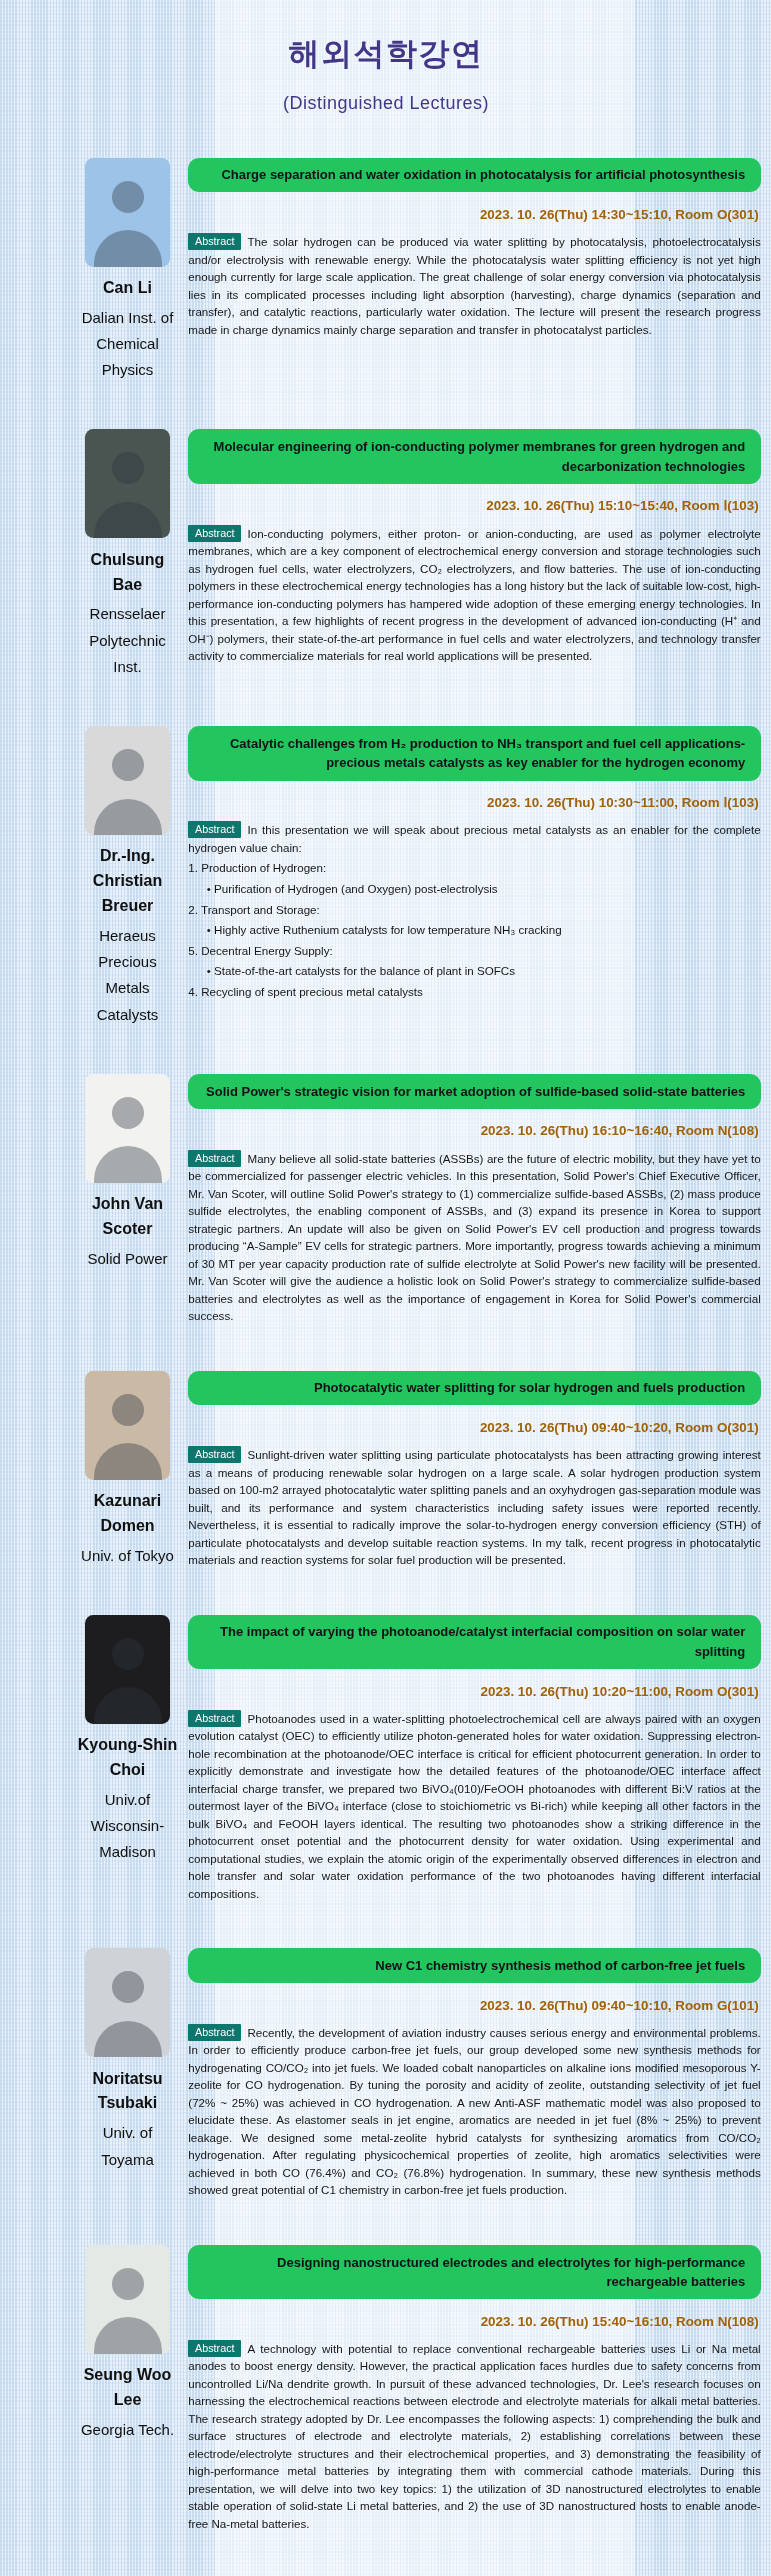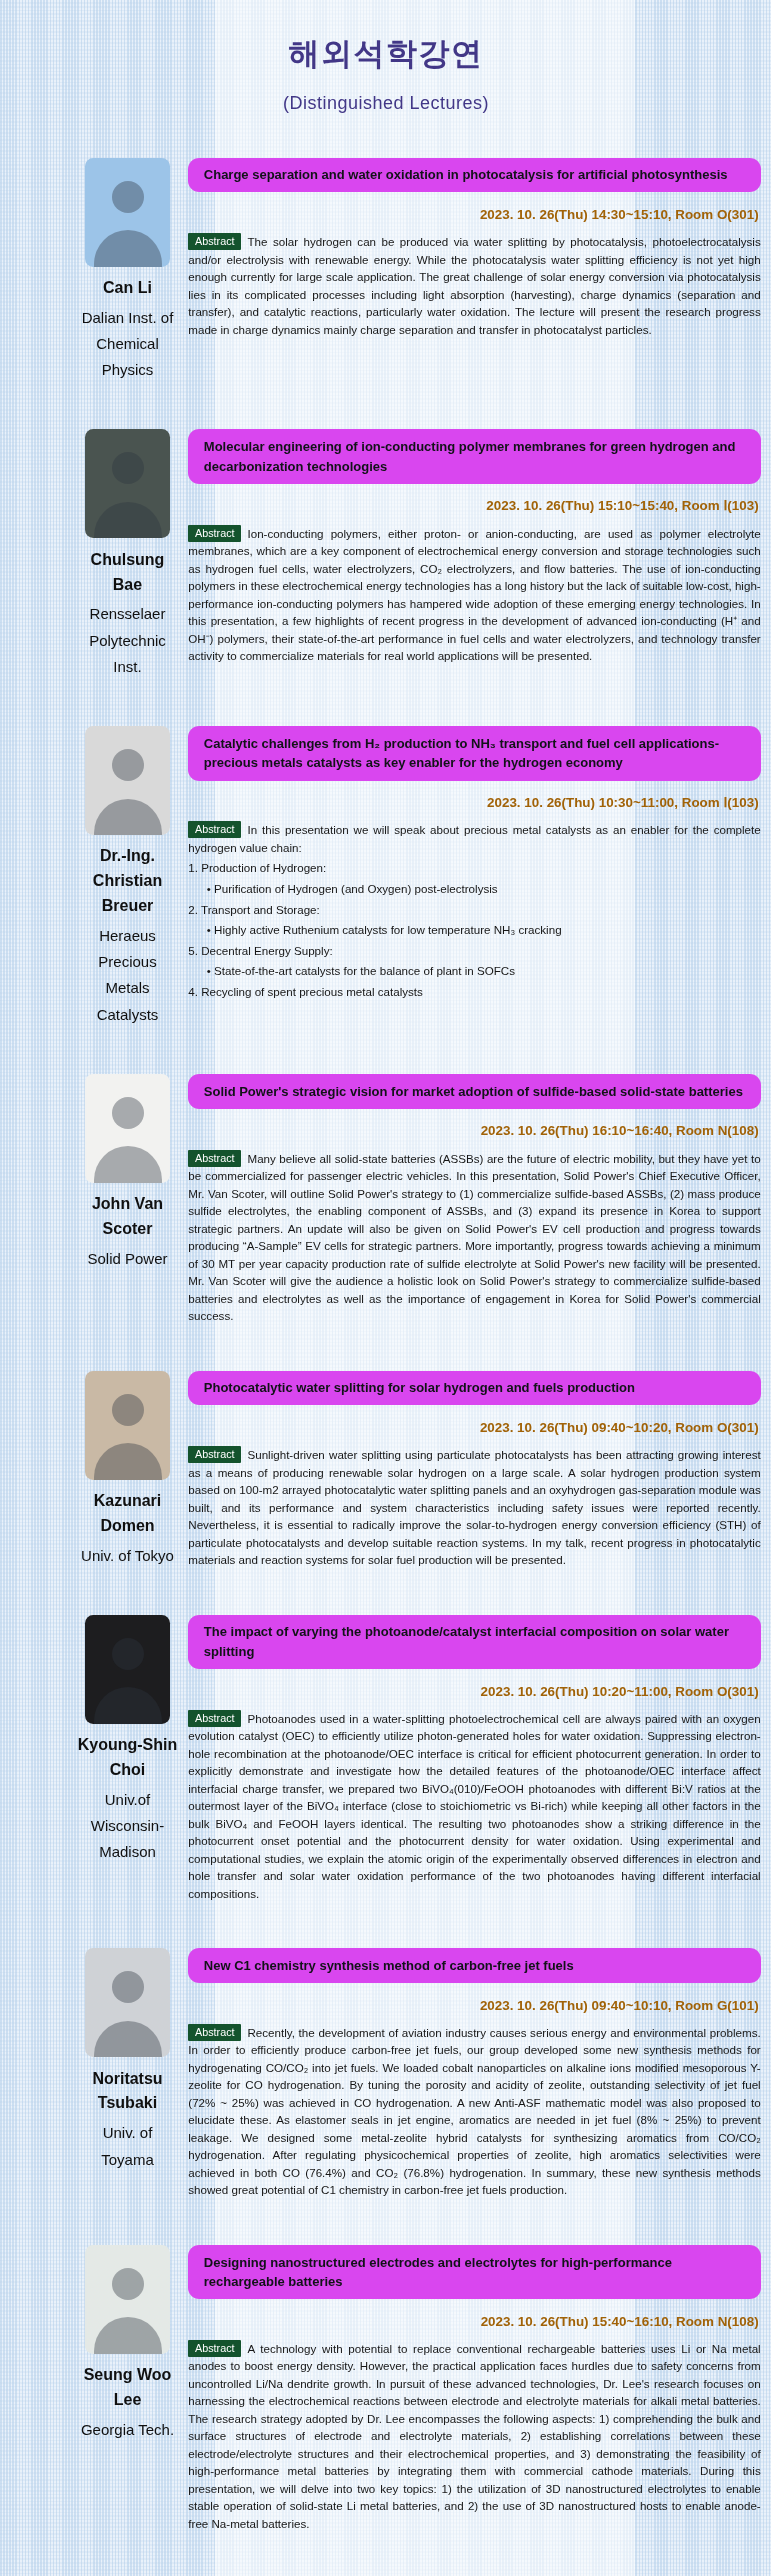--- a/index.html
+++ b/index.html
@@ -48,38 +48,38 @@
   .name{
     margin-top:9.3px; text-align:center; font-size:16px; font-weight:bold;
     color:#101010; line-height:1.55;
   }
   .affil{
     margin-top:4.1px; text-align:center; font-size:15px; color:#101010; line-height:1.75;
   }
 
   .right{ flex:1 1 auto; margin-left:9.3px; }
   .title-bar{
-    background:#d946ef; border-radius:11.3px; padding:7.7px 15.5px;
+    background:#22c55e; border-radius:11.3px; padding:7.7px 15.5px;text-align:right;
   }
   .title-text{
     font-size:13px; font-weight:bold; color:#121218; line-height:1.5;
   }
   .datetime{
     text-align:right; font-size:13.4px; font-weight:bold; color:#a16207;
     margin-top:14.4px; padding-right:2.1px;
   }
   .abstract{ margin-top:11.3px; }
   .abs-line{
     margin:0; font-size:11.6px; line-height:17.5px; color:#161616; text-align:justify;
   }
   .abs-line + .abs-line{ margin-top:3.1px; }
   .abs-line.bullet{ padding-left:18.5px; text-align:left; }
   .abs-line.numbered{ text-align:left; }
   .badge{
-    display:inline-block; background:#14532d; color:#fff;
+    display:inline-block; background:#0f766e; color:#fff;
     font-size:10.8px; padding:1px 6.7px 2.1px 6.7px; margin-right:6.2px; border-radius:1px;
     line-height:1.3; vertical-align:1px;
   }
 </style>
 </head>
 <body>
 
 <div class="page">
   <header>
     <h1 class="title">해외석학강연</h1>

